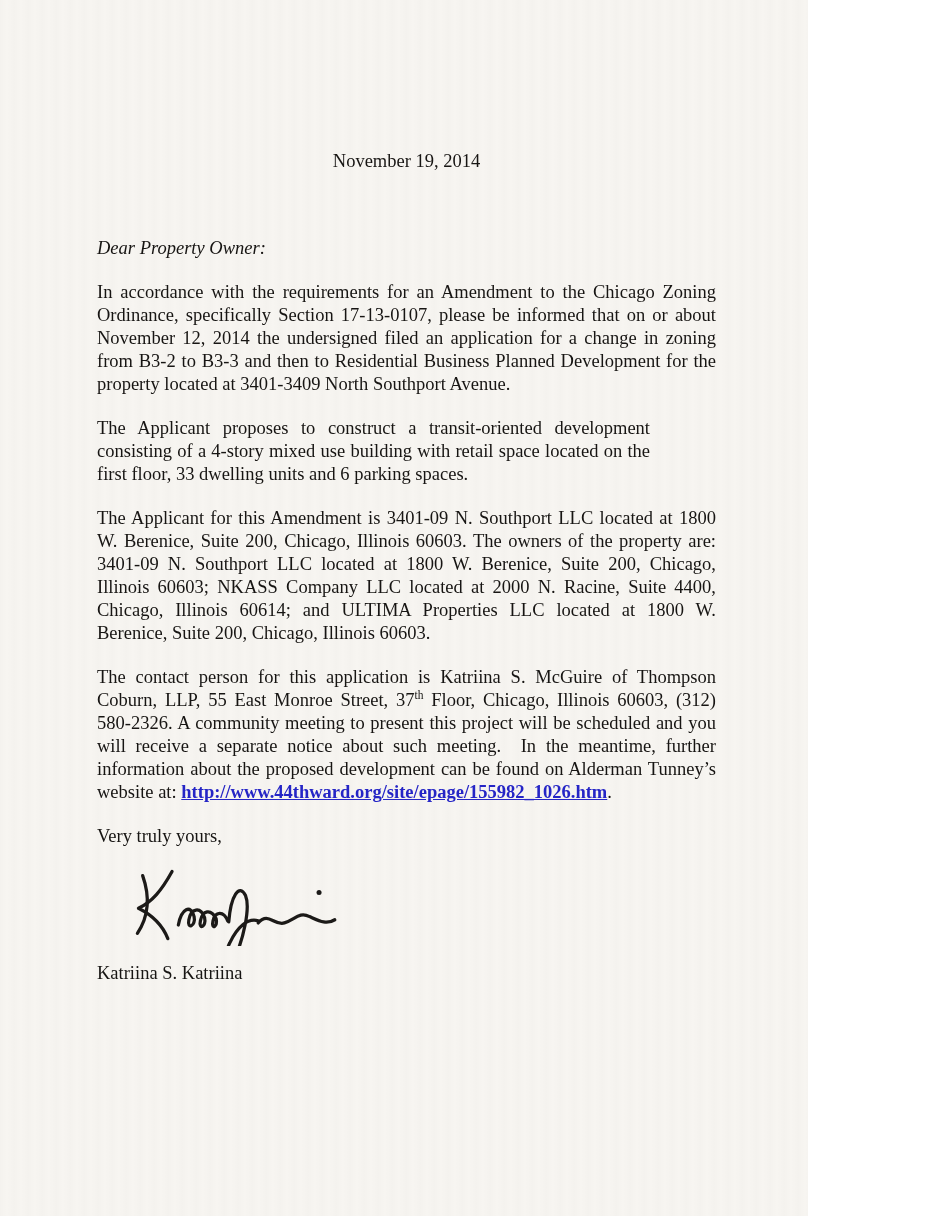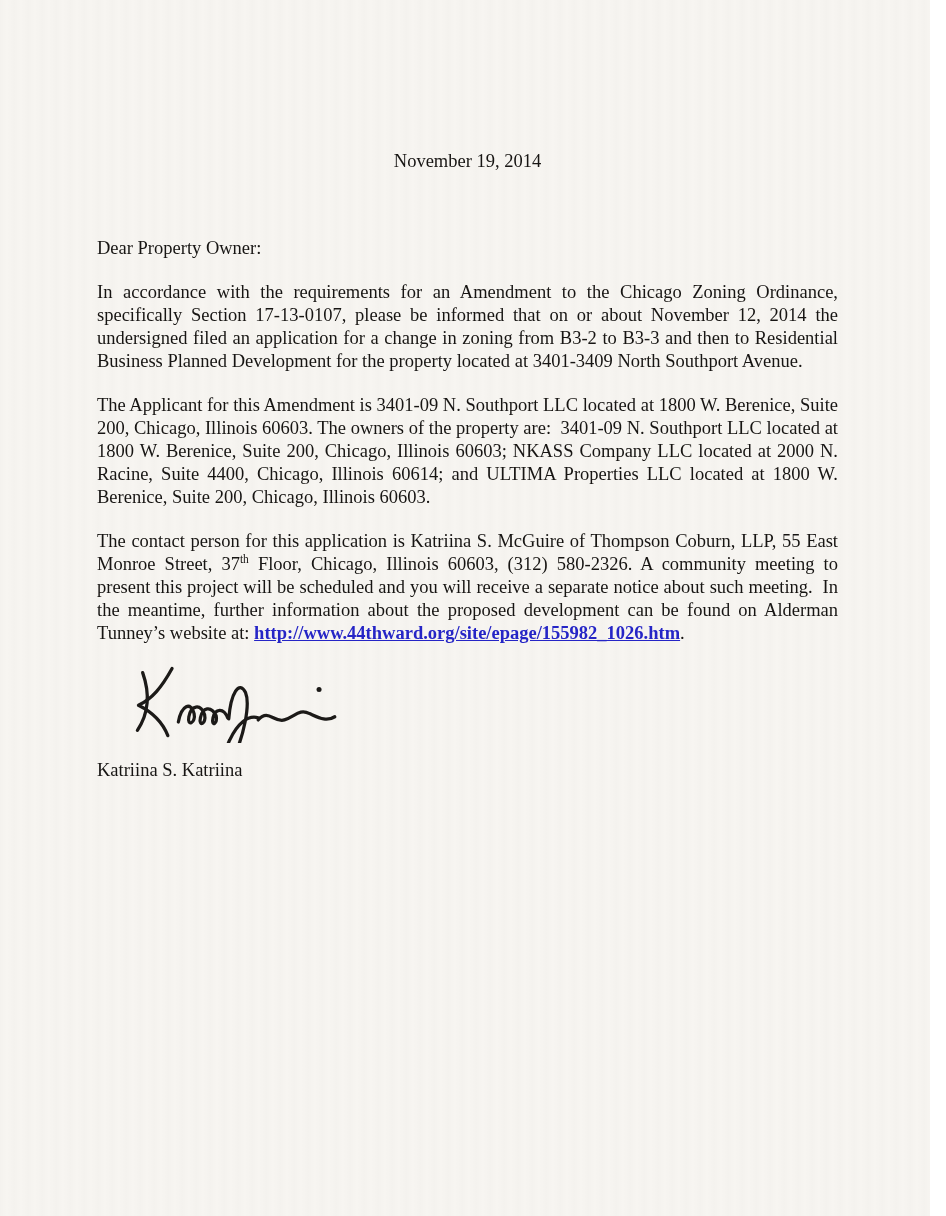--- a/index.html
+++ b/index.html
@@ -1,21 +1,21 @@
 <!DOCTYPE html>
 <html><head>
 <meta charset="utf-8">
 <style>
   html, body {
     margin: 0;
     padding: 0;
   }
   .page {
     position: relative;
-    width: 930px;
+    width: 808px;
     height: 1216px;
     background-color: #f7f5f1;
     background-image: repeating-linear-gradient(
       90deg,
       rgba(0,0,0,0.012) 0px,
       rgba(0,0,0,0.0) 7px,
       rgba(0,0,0,0.012) 14px
     );
     overflow: hidden;
     font-family: "Liberation Serif", "DejaVu Serif", serif;
@@ -25,20 +25,21 @@
   }
   .content {
     padding: 150px 92px 0 97px;
   }
   .date-line {
     text-align: center;
     margin: 0;
   }
   .salutation {
     margin: 64px 0 8px 0;
+    font-style: italic;
   }
   .para {
     margin: 21px 0 0 0;
     text-align: justify;
     white-space: pre-wrap;
   }
   .para.narrow {
     margin-right: 66px;
   }
   .para sup {
@@ -74,26 +75,28 @@
 
 <div class="page">
   <div class="content">
 
     <p class="date-line">November 19, 2014</p>
 
     <p class="salutation">Dear Property Owner:</p>
 
     <p class="para">In accordance with the requirements for an Amendment to the Chicago Zoning Ordinance, specifically Section 17-13-0107, please be informed that on or about November 12, 2014 the undersigned filed an application for a change in zoning from B3-2 to B3-3 and then to Residential Business Planned Development for the property located at 3401-3409 North Southport Avenue.</p>
 
+    <p class="para narrow">The Applicant proposes to construct a transit-oriented development consisting of a 4-story mixed use building with retail space located on the first floor, 33 dwelling units and 6 parking spaces.</p>
 
     <p class="para">The Applicant for this Amendment is 3401-09 N. Southport LLC located at 1800 W. Berenice, Suite 200, Chicago, Illinois 60603. The owners of the property are:  3401-09 N. Southport LLC located at 1800 W. Berenice, Suite 200, Chicago, Illinois 60603; NKASS Company LLC located at 2000 N. Racine, Suite 4400, Chicago, Illinois 60614; and ULTIMA Properties LLC located at 1800 W. Berenice, Suite 200, Chicago, Illinois 60603.</p>
 
     <p class="para"><span>The contact person for this application is Katriina S. McGuire of Thompson Coburn, LLP, 55 East Monroe Street, 37</span><sup>th</sup><span> Floor, Chicago, Illinois 60603, (312) 580-2326. A community meeting to present this project will be scheduled and you will receive a separate notice about such meeting.  In the meantime, further information about the proposed development can be found on Alderman Tunney’s website at: </span><a class="weblink">http://www.44thward.org/site/epage/155982_1026.htm</a><span>.</span></p>
 
 
+    <p class="closing">Very truly yours,</p>
 
     <div class="signature-wrap">
       <svg width="230" height="84" viewBox="0 0 210 80">
         <g fill="none" stroke="#1c1a18" stroke-width="3.1" stroke-linecap="round" stroke-linejoin="round">
           <path d="M18,13 C24,30 25,50 13,68"></path>
           <path d="M46,9 C36,27 27,38 14,44 C28,51 37,60 42,73"></path>
           <path d="M52,60 C55,44 64,40 67,52 C69,61 60,65 62,55 C64,44 73,42 77,53 C79,62 71,65 73,56 C75,46 83,44 88,54 C90,62 83,65 85,56 C87,47 95,46 99,56"></path>
           <path d="M100,57 C102,32 110,20 116,32 C121,44 113,76 106,90 C101,99 94,91 101,77 C108,62 118,53 128,56"></path>
           <path d="M128,58 C138,47 143,61 153,58 C163,55 167,47 177,52 C186,56 193,60 201,55"></path>
           <circle cx="186" cy="29" r="2.4" fill="#1c1a18" stroke="none"></circle>

